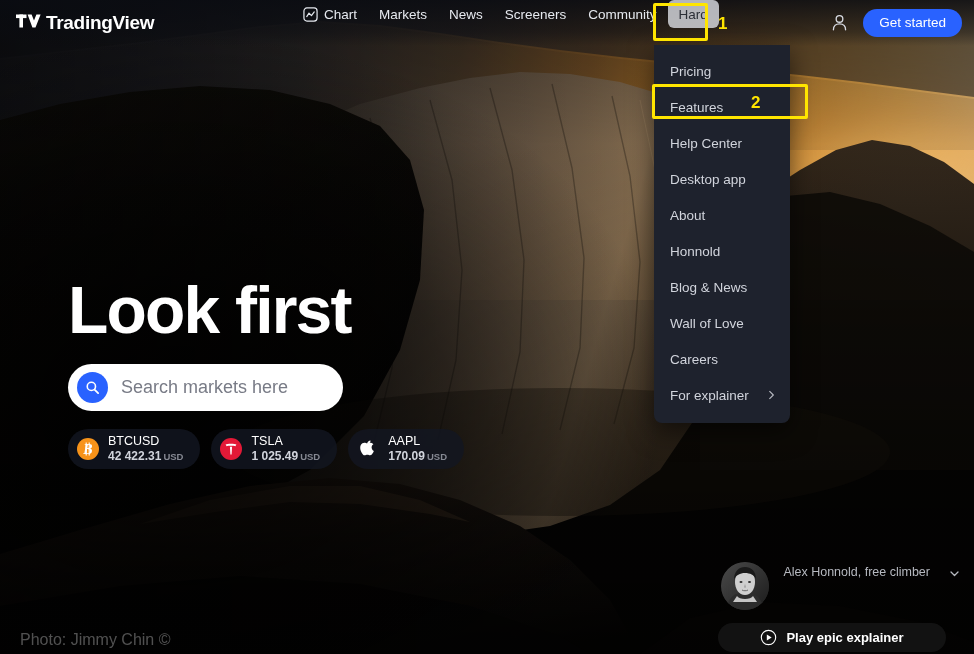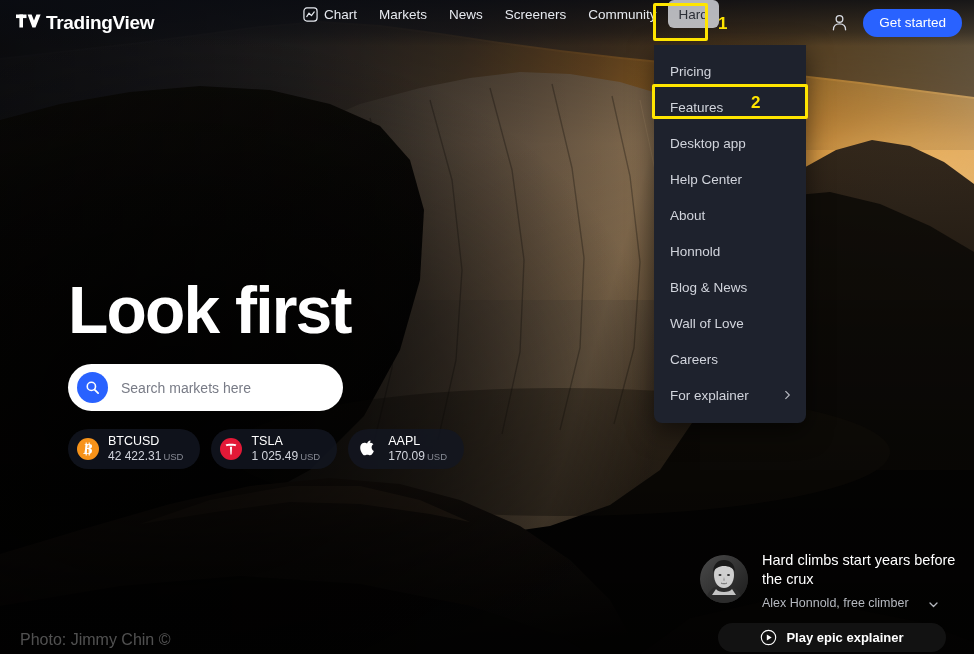--- a/index.html
+++ b/index.html
@@ -103,21 +103,21 @@
   }
   .user-icon { width: 19px; height: 19px; display:block; cursor:pointer; }
   .btn-getstarted {
     height: 28px; padding: 0 16px; border-radius: 14px; border: none;
     background: #2962ff; color: #fff; font-size: 13.5px;
     font-family: inherit; cursor: pointer; white-space: nowrap;
   }
 
   
   .menu {
-    position: absolute; left: 654px; top: 45px; width: 152px;
+    position: absolute; left: 654px; top: 45px; width: 136px;
     background: #1e222d; border-radius: 0 0 8px 8px;
     padding: 8px 0 10px; z-index: 35;
     box-shadow: 0 8px 26px rgba(0,0,0,0.55);
   }
   .menu-item {
     height: 36px; display: flex; align-items: center;
     padding: 0 16px; color: #d1d4dc; font-size: 13.5px;
     cursor: pointer; white-space: nowrap; position: relative;
   }
   .menu-item .chev-right {
@@ -150,21 +150,21 @@
     padding-left: 9px; cursor: text;
   }
   .search-circle {
     width: 31px; height: 31px; border-radius: 50%;
     background: #2962ff; display: flex; align-items: center;
     justify-content: center; flex: none;
   }
   .search-glyph { width: 15px; height: 15px; display:block; }
   .search-input {
     border: none; outline: none; background: transparent;
-    margin-left: 13px; font-family: inherit; font-size: 14px;
+    margin-left: 13px; font-family: inherit; font-size: 18px;
     color: #131722; width: 205px;
   }
   .search-input::placeholder { color: #787b86; }
 
   
   .tickers {
     position: absolute; left: 68px; top: 429px;
     display: flex; gap: 11px; z-index: 20;
   }
   .chip {
@@ -177,21 +177,21 @@
     width: 22px; height: 22px; border-radius: 50%; flex: none;
     display: flex; align-items: center; justify-content: center;
   }
   .chip-logo.btc { background: #f7931a; }
   .chip-logo.tsla { background: #e31937; }
   .chip-logo.aapl { background: transparent; }
   .chip-logo svg { display: block; }
   .chip-txt { display: flex; flex-direction: column; gap: 1px; }
   .chip-sym { color: #fff; font-size: 12.5px; line-height: 1.15; }
   .chip-price {
-    color: #d1d4dc; font-size: 12px; line-height: 1.15; white-space: nowrap;
+    color: #d1d4dc; font-size: 12px; line-height: 1.15; white-space: nowrap; font-weight: bold;
   }
   .chip-price .cur { color: #868993; font-size: 9.5px; margin-left: 2px; }
 
   
   .photo-credit {
     position: absolute; left: 20px; bottom: 5px; z-index: 20;
     color: rgba(200,200,200,0.40); font-size: 16px; white-space: nowrap;
   }
 
   
@@ -363,24 +363,24 @@
   </div>
 
   <div class="menu">
     <div class="menu-item">
       <span>Pricing</span>
     </div>
     <div class="menu-item">
       <span>Features</span>
     </div>
     <div class="menu-item">
+      <span>Help Center</span>
+    </div>
+    <div class="menu-item">
       <span>Desktop app</span>
-    </div>
-    <div class="menu-item">
-      <span>Help Center</span>
     </div>
     <div class="menu-item">
       <span>About</span>
     </div>
     <div class="menu-item">
       <span>Honnold</span>
     </div>
     <div class="menu-item">
       <span>Blog &amp; News</span>
     </div>
@@ -482,21 +482,20 @@
           <ellipse cx="20" cy="20" rx="1.5" ry="1.1" fill="#2a2a2a"></ellipse>
           <ellipse cx="28.5" cy="20" rx="1.5" ry="1.1" fill="#2a2a2a"></ellipse>
           <path d="M21,28 C22.4,29 25.6,29 27,28" fill="none" stroke="#6a6a6a" stroke-width="1"></path>
           <path d="M24,22 L23,25.5 L25,25.5 Z" fill="#9a9a9a"></path>
           <path d="M16,34 C18,38 30,38 32,34 L36,40 L12,40 Z" fill="#e0e0e0" opacity="0.85"></path>
         </g>
       </svg>
     </div>
 
     <div class="quote-block">
-      <div class="quote">Hard climbs start years before the crux</div>
       <div class="attrib">
         <span class="attrib-name">Alex Honnold, free climber</span>
         <svg class="chev-down" viewBox="0 0 11 11">
           <path d="M2,4 L5.5,7.5 L9,4" fill="none" stroke="#b6b9c0" stroke-width="1.3" stroke-linecap="round" stroke-linejoin="round"></path>
         </svg>
       </div>
     </div>
   </div>
 
   <button class="play-btn">

